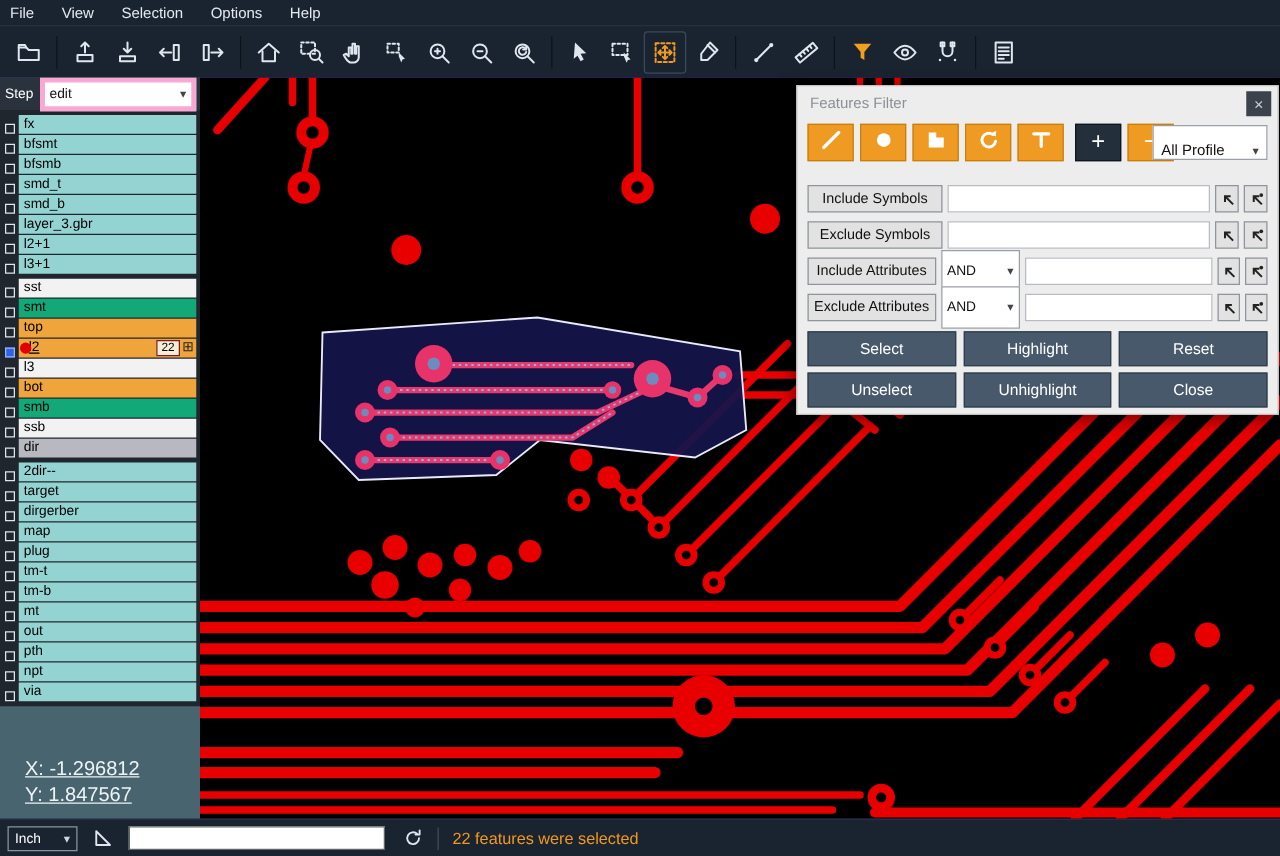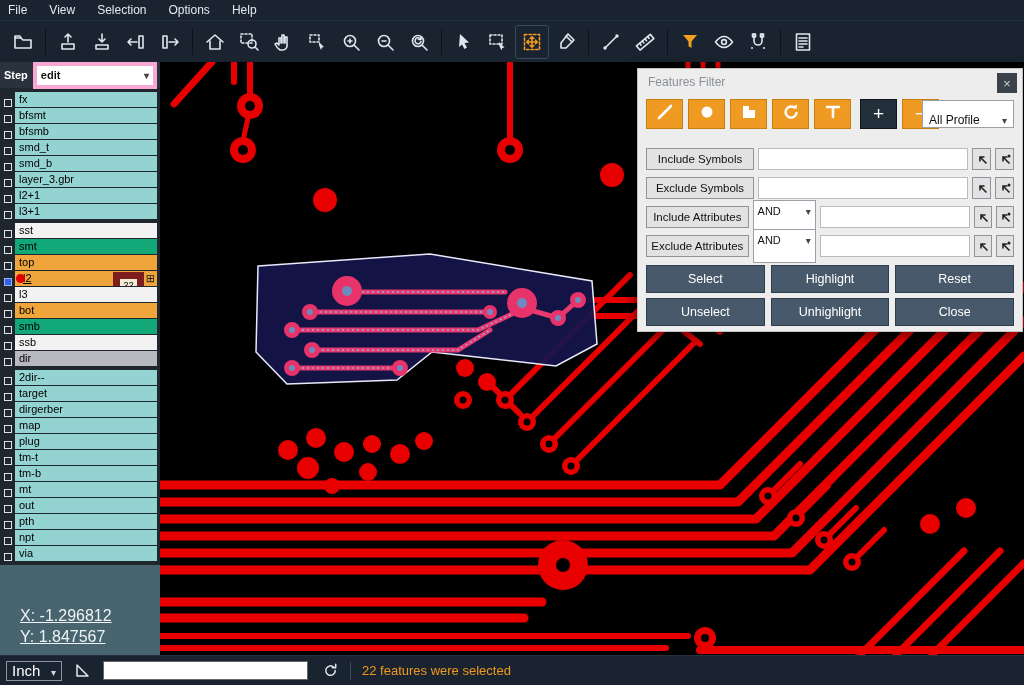--- a/index.html
+++ b/index.html
@@ -18,39 +18,39 @@
            box-sizing:border-box;z-index:5;}
   .tbtn{width:32px;height:32px;display:flex;align-items:center;justify-content:center;
         margin:0 1px;border-radius:2px;}
   .tbtn svg{stroke:#dfe6ee;fill:none;stroke-width:1.6;stroke-linecap:round;stroke-linejoin:round;display:block;}
   .tbtn.active svg{stroke:#f09a23;}
   .tbtn.active{outline:1px solid #3a4a5c;}
   .tsep{width:1px;height:26px;background:#0c121a;margin:0 5px;}
 
   
   .sidebar{position:absolute;left:0;top:62px;width:160px;height:593px;background:#47646f;z-index:4;}
-  .step-row{height:26px;display:flex;align-items:center;background:#2a333d;padding:0 3px 0 4px;box-sizing:border-box;font-weight:bold;}
+  .step-row{height:26px;display:flex;align-items:center;background:#2a333d;padding:0 3px 0 4px;box-sizing:border-box;}
   .step-label{color:#fff;font-size:11px;margin-right:5px;}
   .step-select{flex:1;height:19px;background:#fff;border:4px solid #f9a8d4;font-size:11px;
                display:flex;align-items:center;justify-content:space-between;padding:0 4px;color:#111;}
   .chev::after{content:"▾";color:#444;font-size:10px;}
   .chev-light::after{content:"▾";color:#cfd6de;font-size:10px;}
   .layers{background:#20262e;padding:4px 0 3px 0;}
   .lrow{position:relative;display:flex;align-items:flex-end;height:15px;margin-bottom:1px;}
   .lcheck{width:15px;display:flex;justify-content:center;align-items:center;}
   .lbox{width:8px;height:8px;border:1px solid #dfe5ea;background:transparent;box-sizing:border-box;}
   .lbox.sel{background:#2f62e8;border-color:#9db6f0;}
   .active-dot{position:absolute;left:16px;top:3px;width:9px;height:9px;border-radius:50%;background:#e20000;z-index:2;}
   .lname{flex:1;height:15px;font-size:11px;line-height:15px;padding-left:4px;color:#000;margin-right:3px;overflow:hidden;}
   .lname.selname{padding-left:8px;text-decoration:underline;}
   .c-teal{background:#93d4d2;} .c-white{background:#f2f2f2;} .c-green{background:#12a878;}
   .c-orange{background:#f0a43c;} .c-gray{background:#b8b8c0;}
   .lgap{height:3px;}
   .lbadge{float:right;margin:1px 2px 0 0;padding:0 3px;height:11px;line-height:11px;font-size:9.5px;
-          border:7px solid #7f1d1d;background:#f6edd8;}
+          border:1px solid #7f1d1d;background:#f6edd8;}
   .lgrid{float:right;font-size:11px;line-height:14px;margin-right:2px;color:#222;}
   .coords{position:absolute;left:20px;bottom:8px;color:#eef3f5;font-size:16px;line-height:21px;text-decoration:underline;}
 
   
   .canvas{position:absolute;left:160px;top:62px;width:864px;height:593px;background:#000;z-index:1;}
 
   
   .dialog{position:absolute;left:637px;top:68px;width:386px;height:264px;background:#ededed;
           border:1px solid #c2c2c2;box-shadow:0 3px 14px rgba(0,0,0,.55);z-index:10;box-sizing:border-box;}
   .dlg-title{position:absolute;left:10px;top:6px;color:#8b9097;font-size:12px;}
@@ -63,33 +63,33 @@
         align-items:center;justify-content:center;box-sizing:border-box;}
   .tool.plus{background:#232f3b;border-color:#10161d;color:#fff;font-size:19px;margin-left:9px;}
   .tool.minus{color:#fff;font-size:19px;margin-left:5px;}
   .profile{position:absolute;right:8px;top:31px;width:92px;height:28px;background:#fff;
            border:1px solid #9aa0a8;display:flex;align-items:flex-end;justify-content:space-between;
            padding:0 6px;font-size:12px;color:#111;box-sizing:border-box;}
   .frow{position:absolute;left:8px;right:8px;height:24px;display:flex;align-items:center;gap:4px;}
   .flabel{width:108px;height:22px;background:#e2e2e2;border:1px solid #8f959c;font-size:11.5px;
           color:#111;display:flex;align-items:center;justify-content:center;box-sizing:border-box;}
   .fand{width:66px;height:22px;background:#fff;border:1px solid #9aa0a8;font-size:11px;color:#111;
-        display:flex;align-items:flex-end;justify-content:space-between;padding:16px 4px;box-sizing:border-box;}
+        display:flex;align-items:center;justify-content:space-between;padding:16px 4px;box-sizing:border-box;}
   .finput{flex:1;height:22px;background:#fff;border:1px solid #b8bcc2;box-sizing:border-box;
           font-family:"Liberation Sans",sans-serif;font-size:11px;padding:0 3px;}
   .fbtn{width:19px;height:22px;background:#e2e2e2;border:1px solid #8f959c;display:flex;
         align-items:center;justify-content:center;box-sizing:border-box;}
   .dlg-btns{position:absolute;left:8px;right:8px;display:flex;gap:6px;}
   .dbtn{flex:1;height:28px;background:#47596a;border:1px solid #2f3e4c;color:#fff;font-size:12.5px;
         display:flex;align-items:center;justify-content:center;box-sizing:border-box;}
 
   
   .statusbar{position:absolute;left:0;top:655px;width:1024px;height:30px;background:#1a2430;
              display:flex;align-items:center;z-index:6;border-top:1px solid #25303d;box-sizing:border-box;}
-  .unit{width:56px;height:20px;margin-left:6px;border:1px solid #8a93a0;color:#fff;font-size:15px;
+  .unit{width:56px;height:20px;margin-left:6px;border:1px solid #8a93a0;color:#fff;font-size:11px;
         display:flex;align-items:center;justify-content:space-between;padding:0 5px;box-sizing:border-box;}
   .corner-ic{margin-left:12px;display:flex;}
   .cmd-input{margin-left:12px;width:205px;height:19px;background:#fff;border:1px solid #666;
              box-sizing:border-box;font-family:"Liberation Sans",sans-serif;font-size:11px;}
   .refresh-ic{margin-left:14px;display:flex;}
   .sb-sep{width:1px;height:18px;background:#3c4c5c;margin:0 11px;}
   .sb-msg{color:#f2991d;font-size:13px;}
 </style>
 </head>
 <body>

